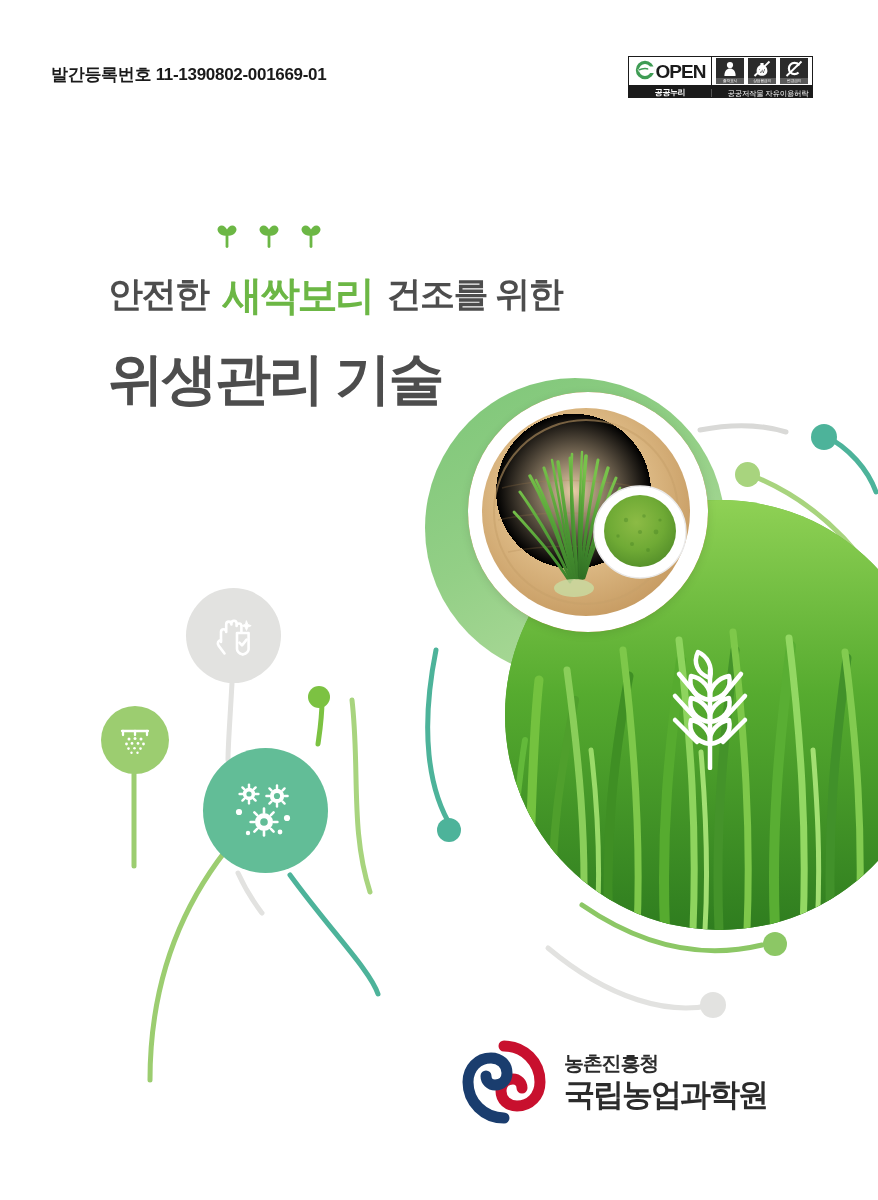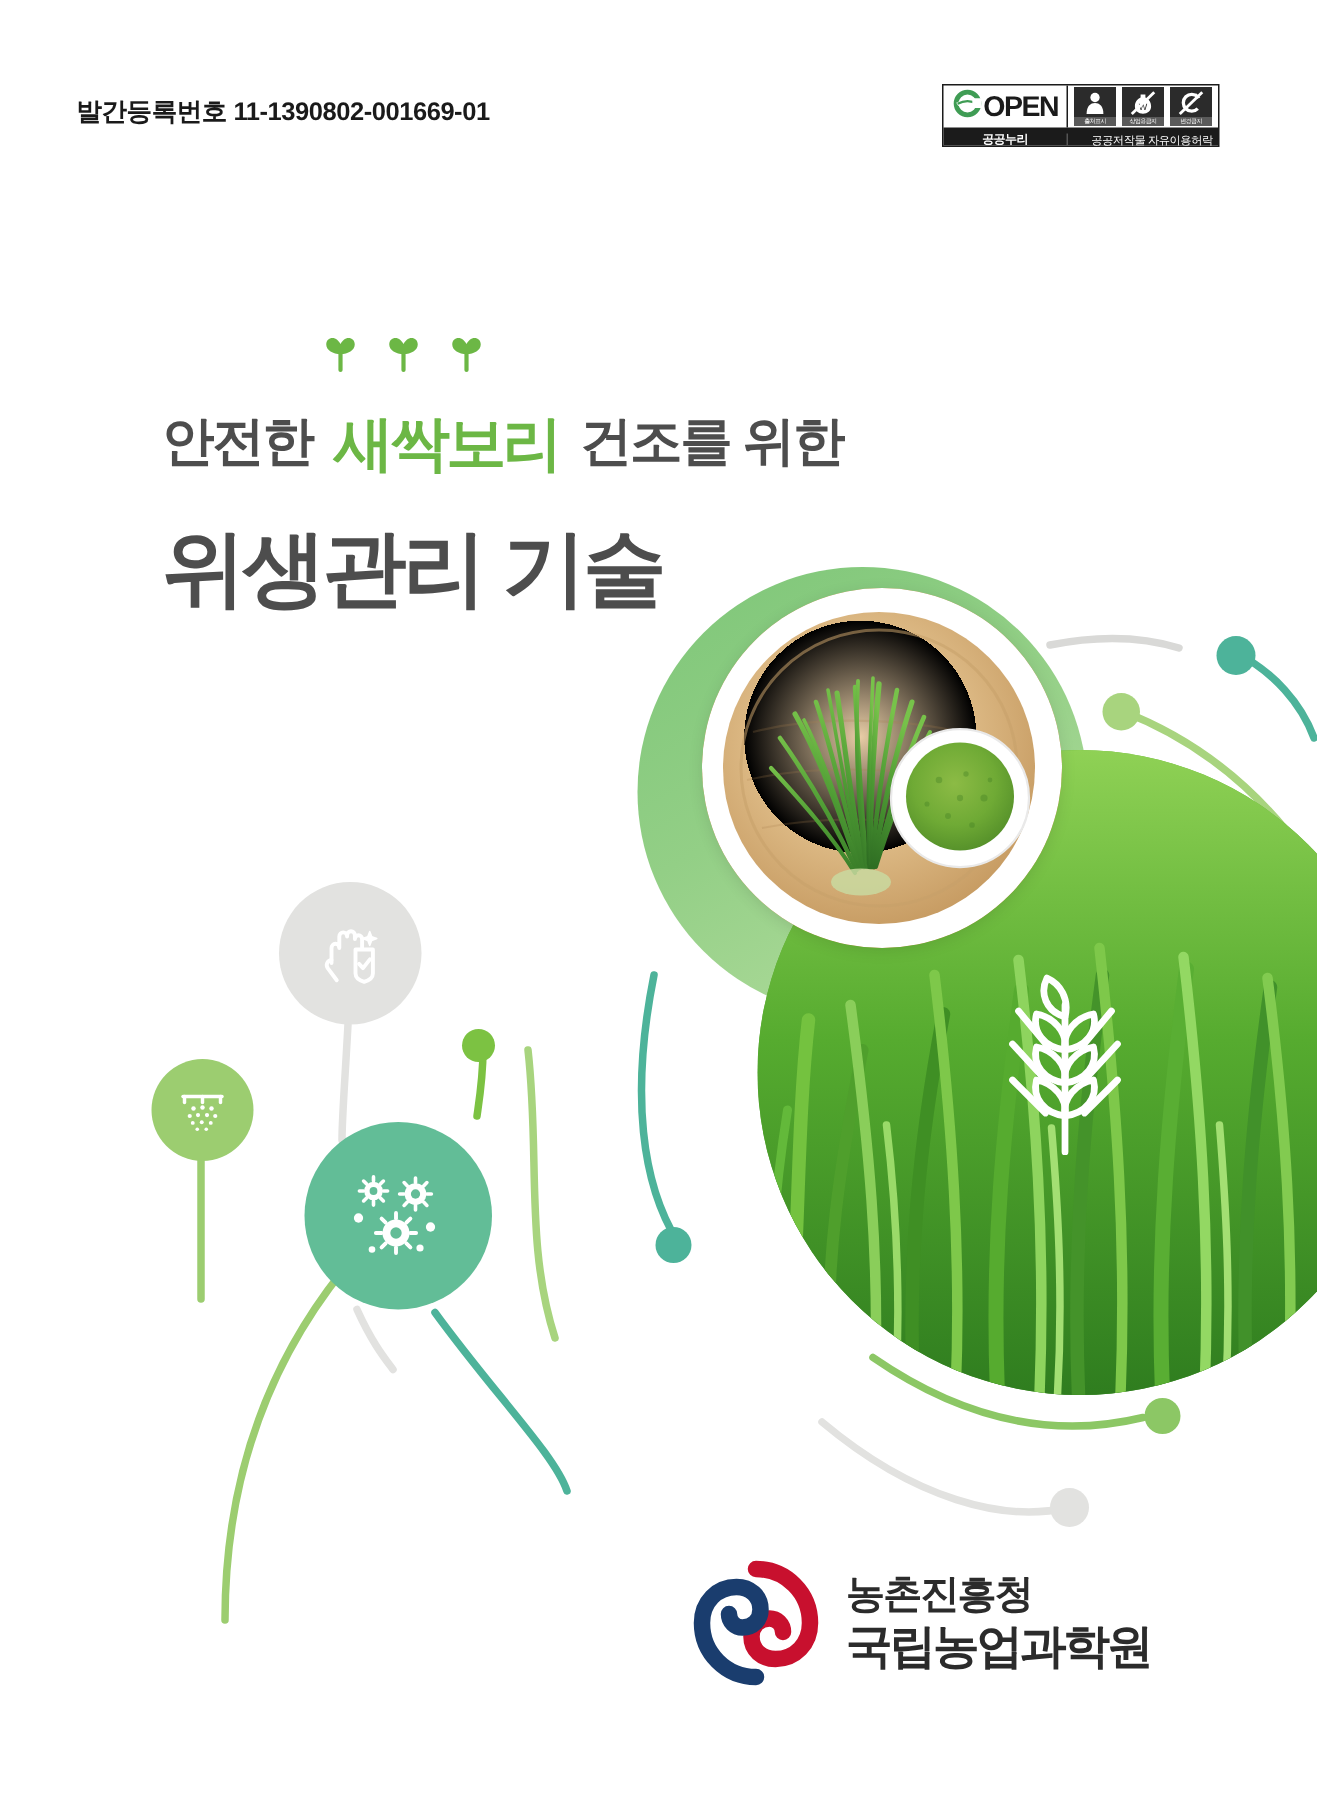--- a/index.html
+++ b/index.html
@@ -288,21 +288,21 @@
     height: 84px;
     flex: 0 0 auto;
   }
   .logo-text {
     margin-left: 18px;
     display: flex;
     flex-direction: column;
     justify-content: center;
   }
   .logo-agency {
-    font-size: 26px;
+    font-size: 20px;
     font-weight: bold;
     color: #2b2b2b;
     letter-spacing: -1.2px;
     line-height: 1.15;
   }
   .logo-institute {
     font-size: 31px;
     font-weight: bold;
     color: #2b2b2b;
     letter-spacing: -2px;

